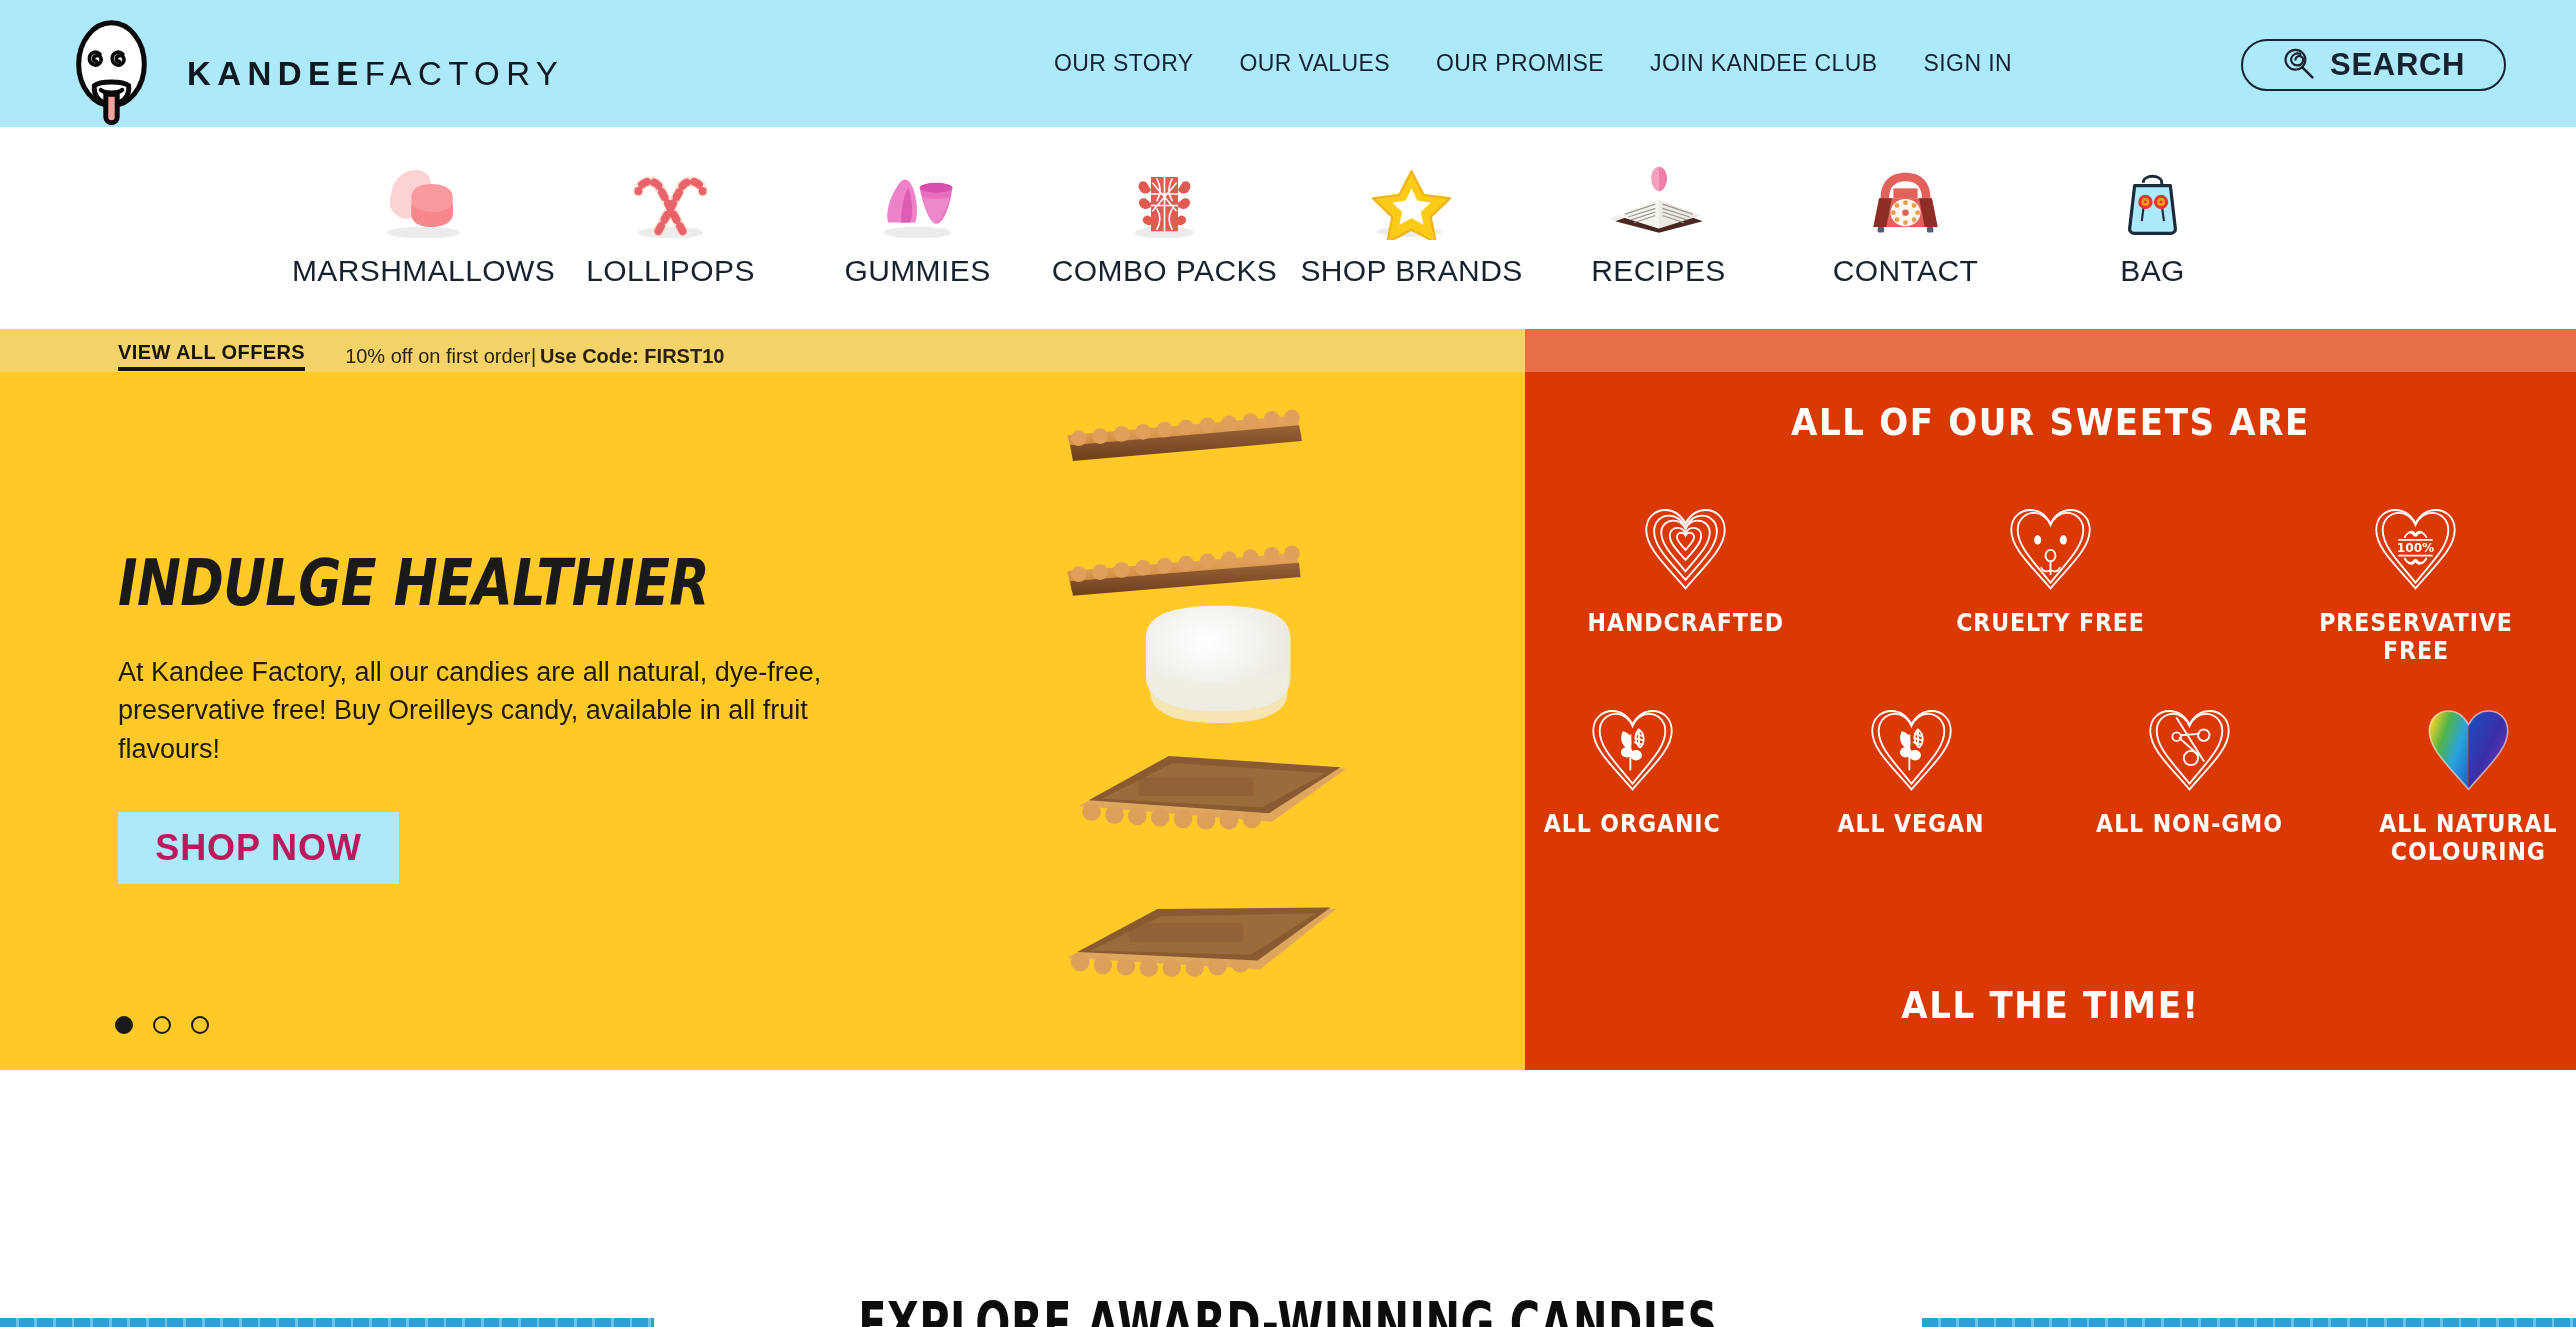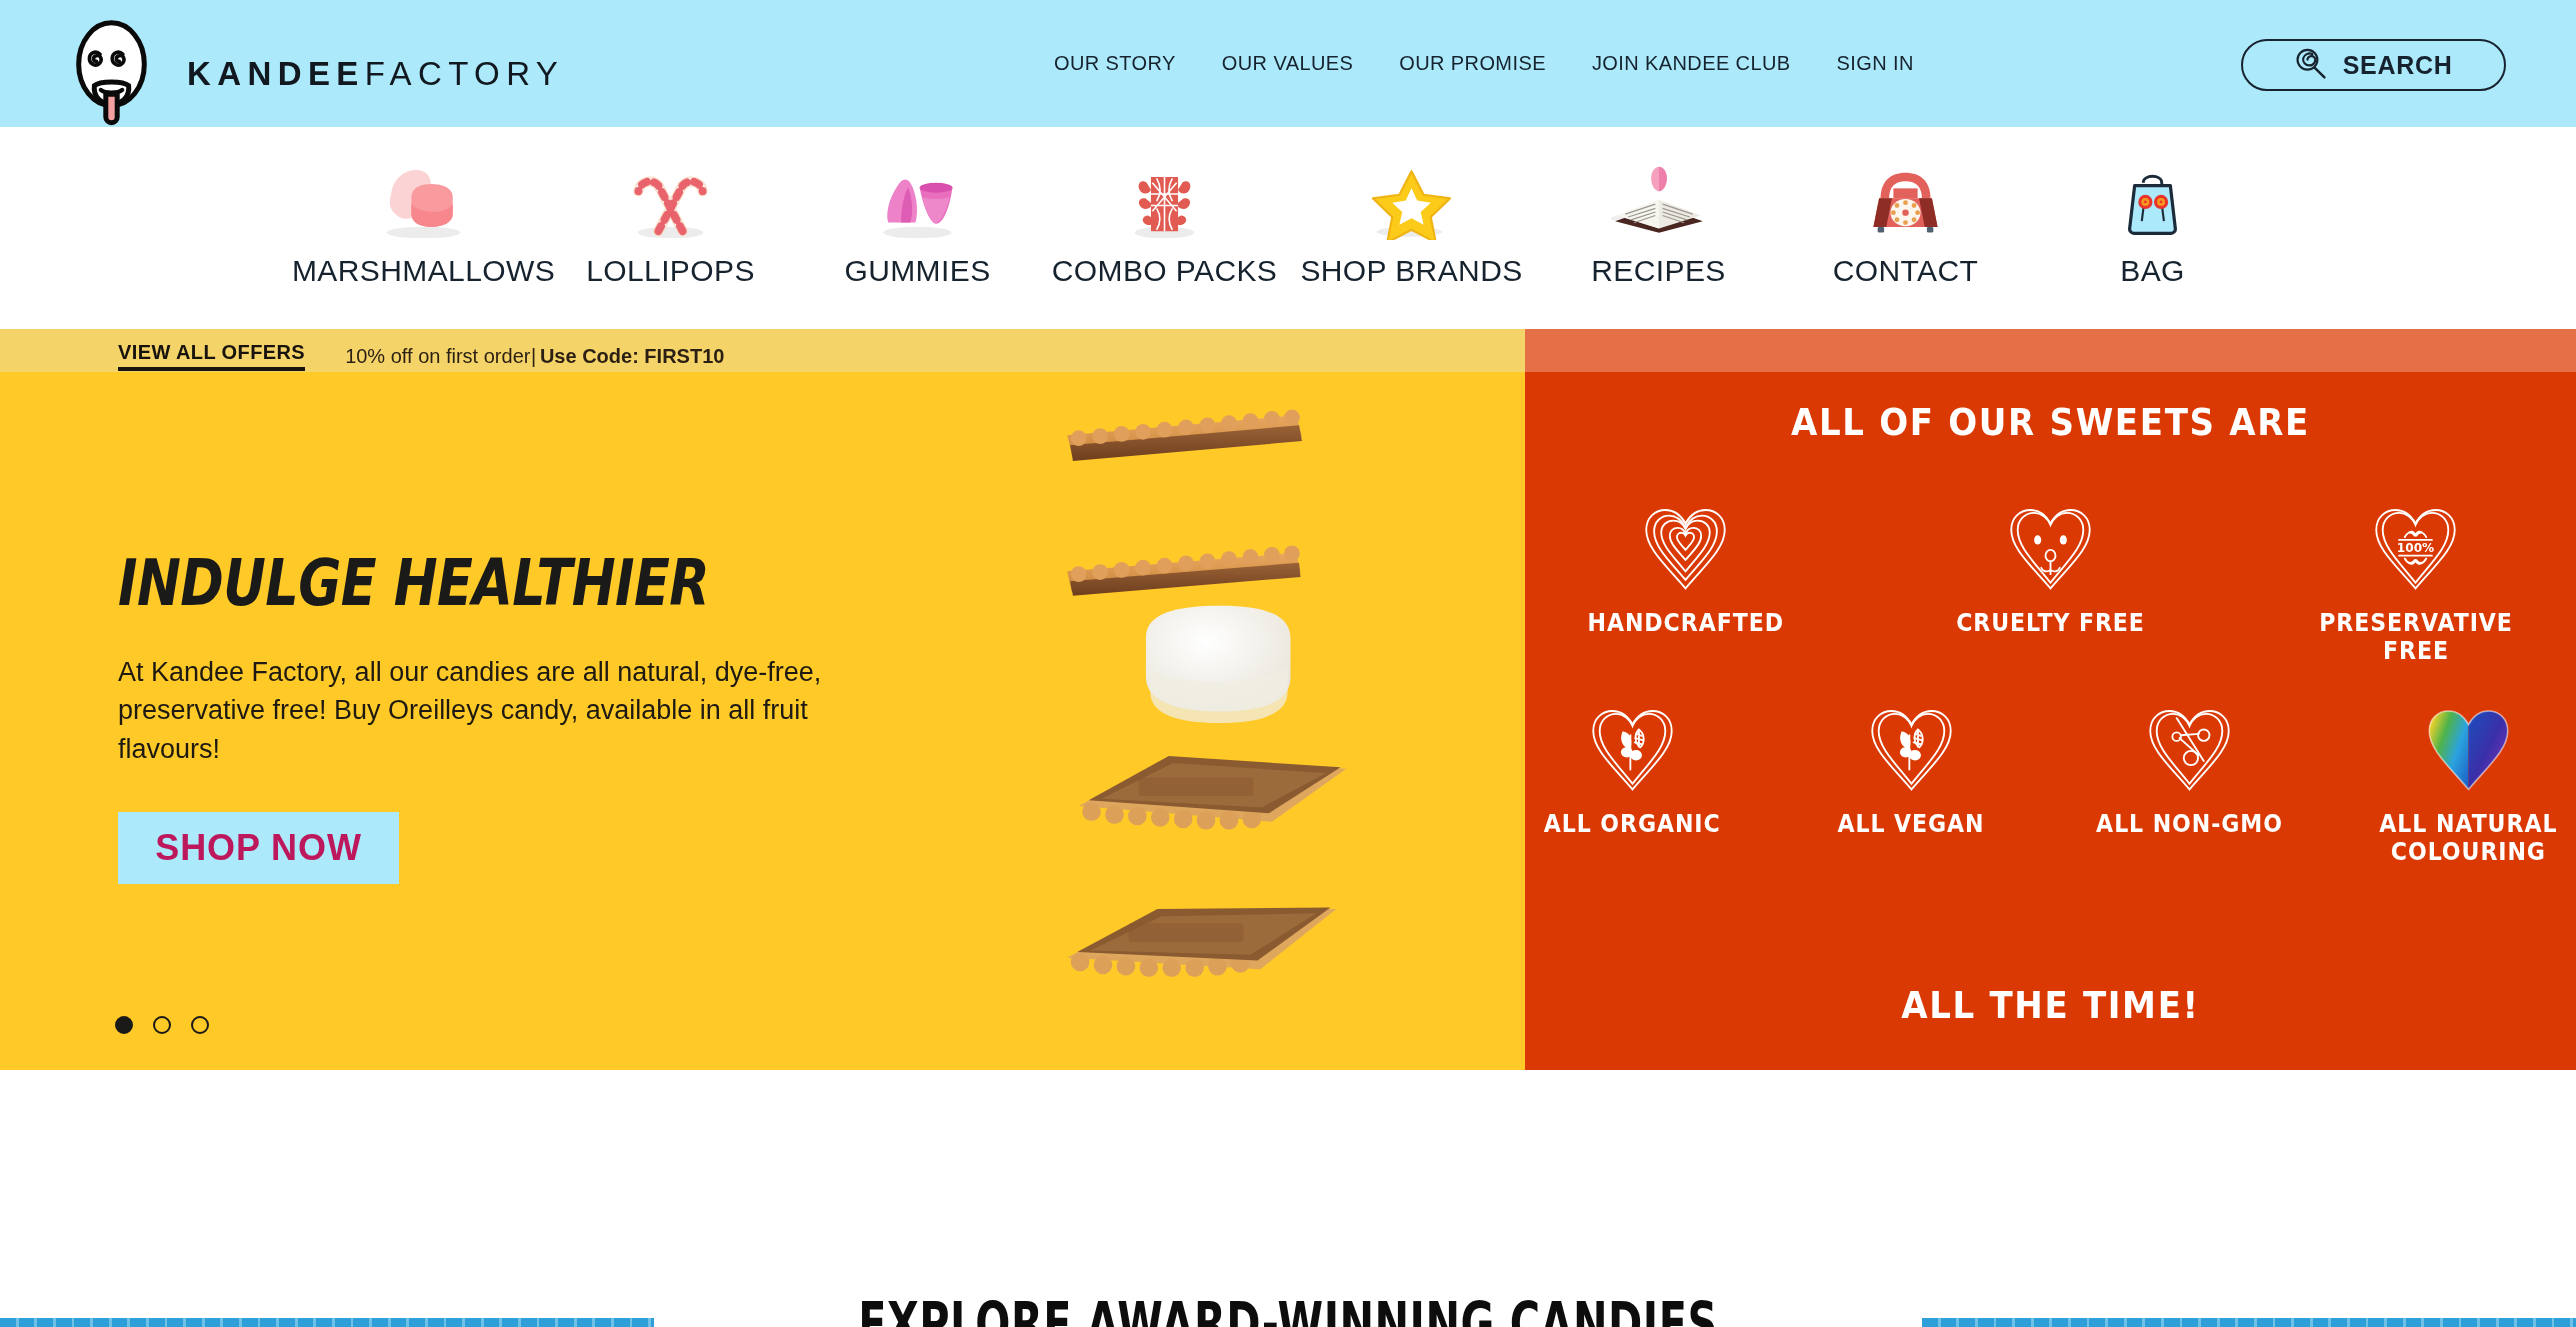--- a/index.html
+++ b/index.html
@@ -22,30 +22,30 @@
   .brand { position: absolute; left: 70px; top: 20px; display: flex; align-items: center; }
   .logo-mark { width: 83px; height: 107px; position: relative; }
   .logo-word { margin-left: 34px; display: flex; align-items: baseline;
     font-size: 33px; letter-spacing: 6.4px; color: #111820; }
   .logo-word .w1 { font-weight: 700; }
   .logo-word .w2 { font-weight: 300; }
 
   .mainnav { position: absolute; left: 1031px; top: 0; height: 127px;
     display: flex; align-items: center; gap: 0; }
   .mainnav a {
-    font-size: 20px; letter-spacing: 0.4px; color: #16232E;
+    font-size: 23px; letter-spacing: 0.4px; color: #16232E;
     text-decoration: none; padding: 0 23px; white-space: nowrap;
   }
   .searchbtn {
     position: absolute; right: 70px; top: 39px;
     width: 265px; height: 52px; border: 2.1px solid #17232E; border-radius: 27px;
     background: transparent; display: flex; align-items: center; justify-content: center;
     gap: 14.3px; cursor: pointer;
   }
-  .searchbtn .lbl { font-size: 25px; font-weight: 700; letter-spacing: 0.7px; color: #16232E; }
+  .searchbtn .lbl { font-size: 31px; font-weight: 700; letter-spacing: 0.7px; color: #16232E; }
 
   
   .catbar {
     position: absolute; top: 127px; left: 0; width: 2576px; height: 202px;
     background: #ffffff; display: flex; justify-content: center; align-items: flex-start;
     padding-top: 20px;
   }
   .cat { width: 247px; display: flex; flex-direction: column; align-items: center; cursor: pointer; }
   .cat .ico { height: 93px; display: flex; align-items: flex-end; justify-content: center; }
   .cat .cap {

